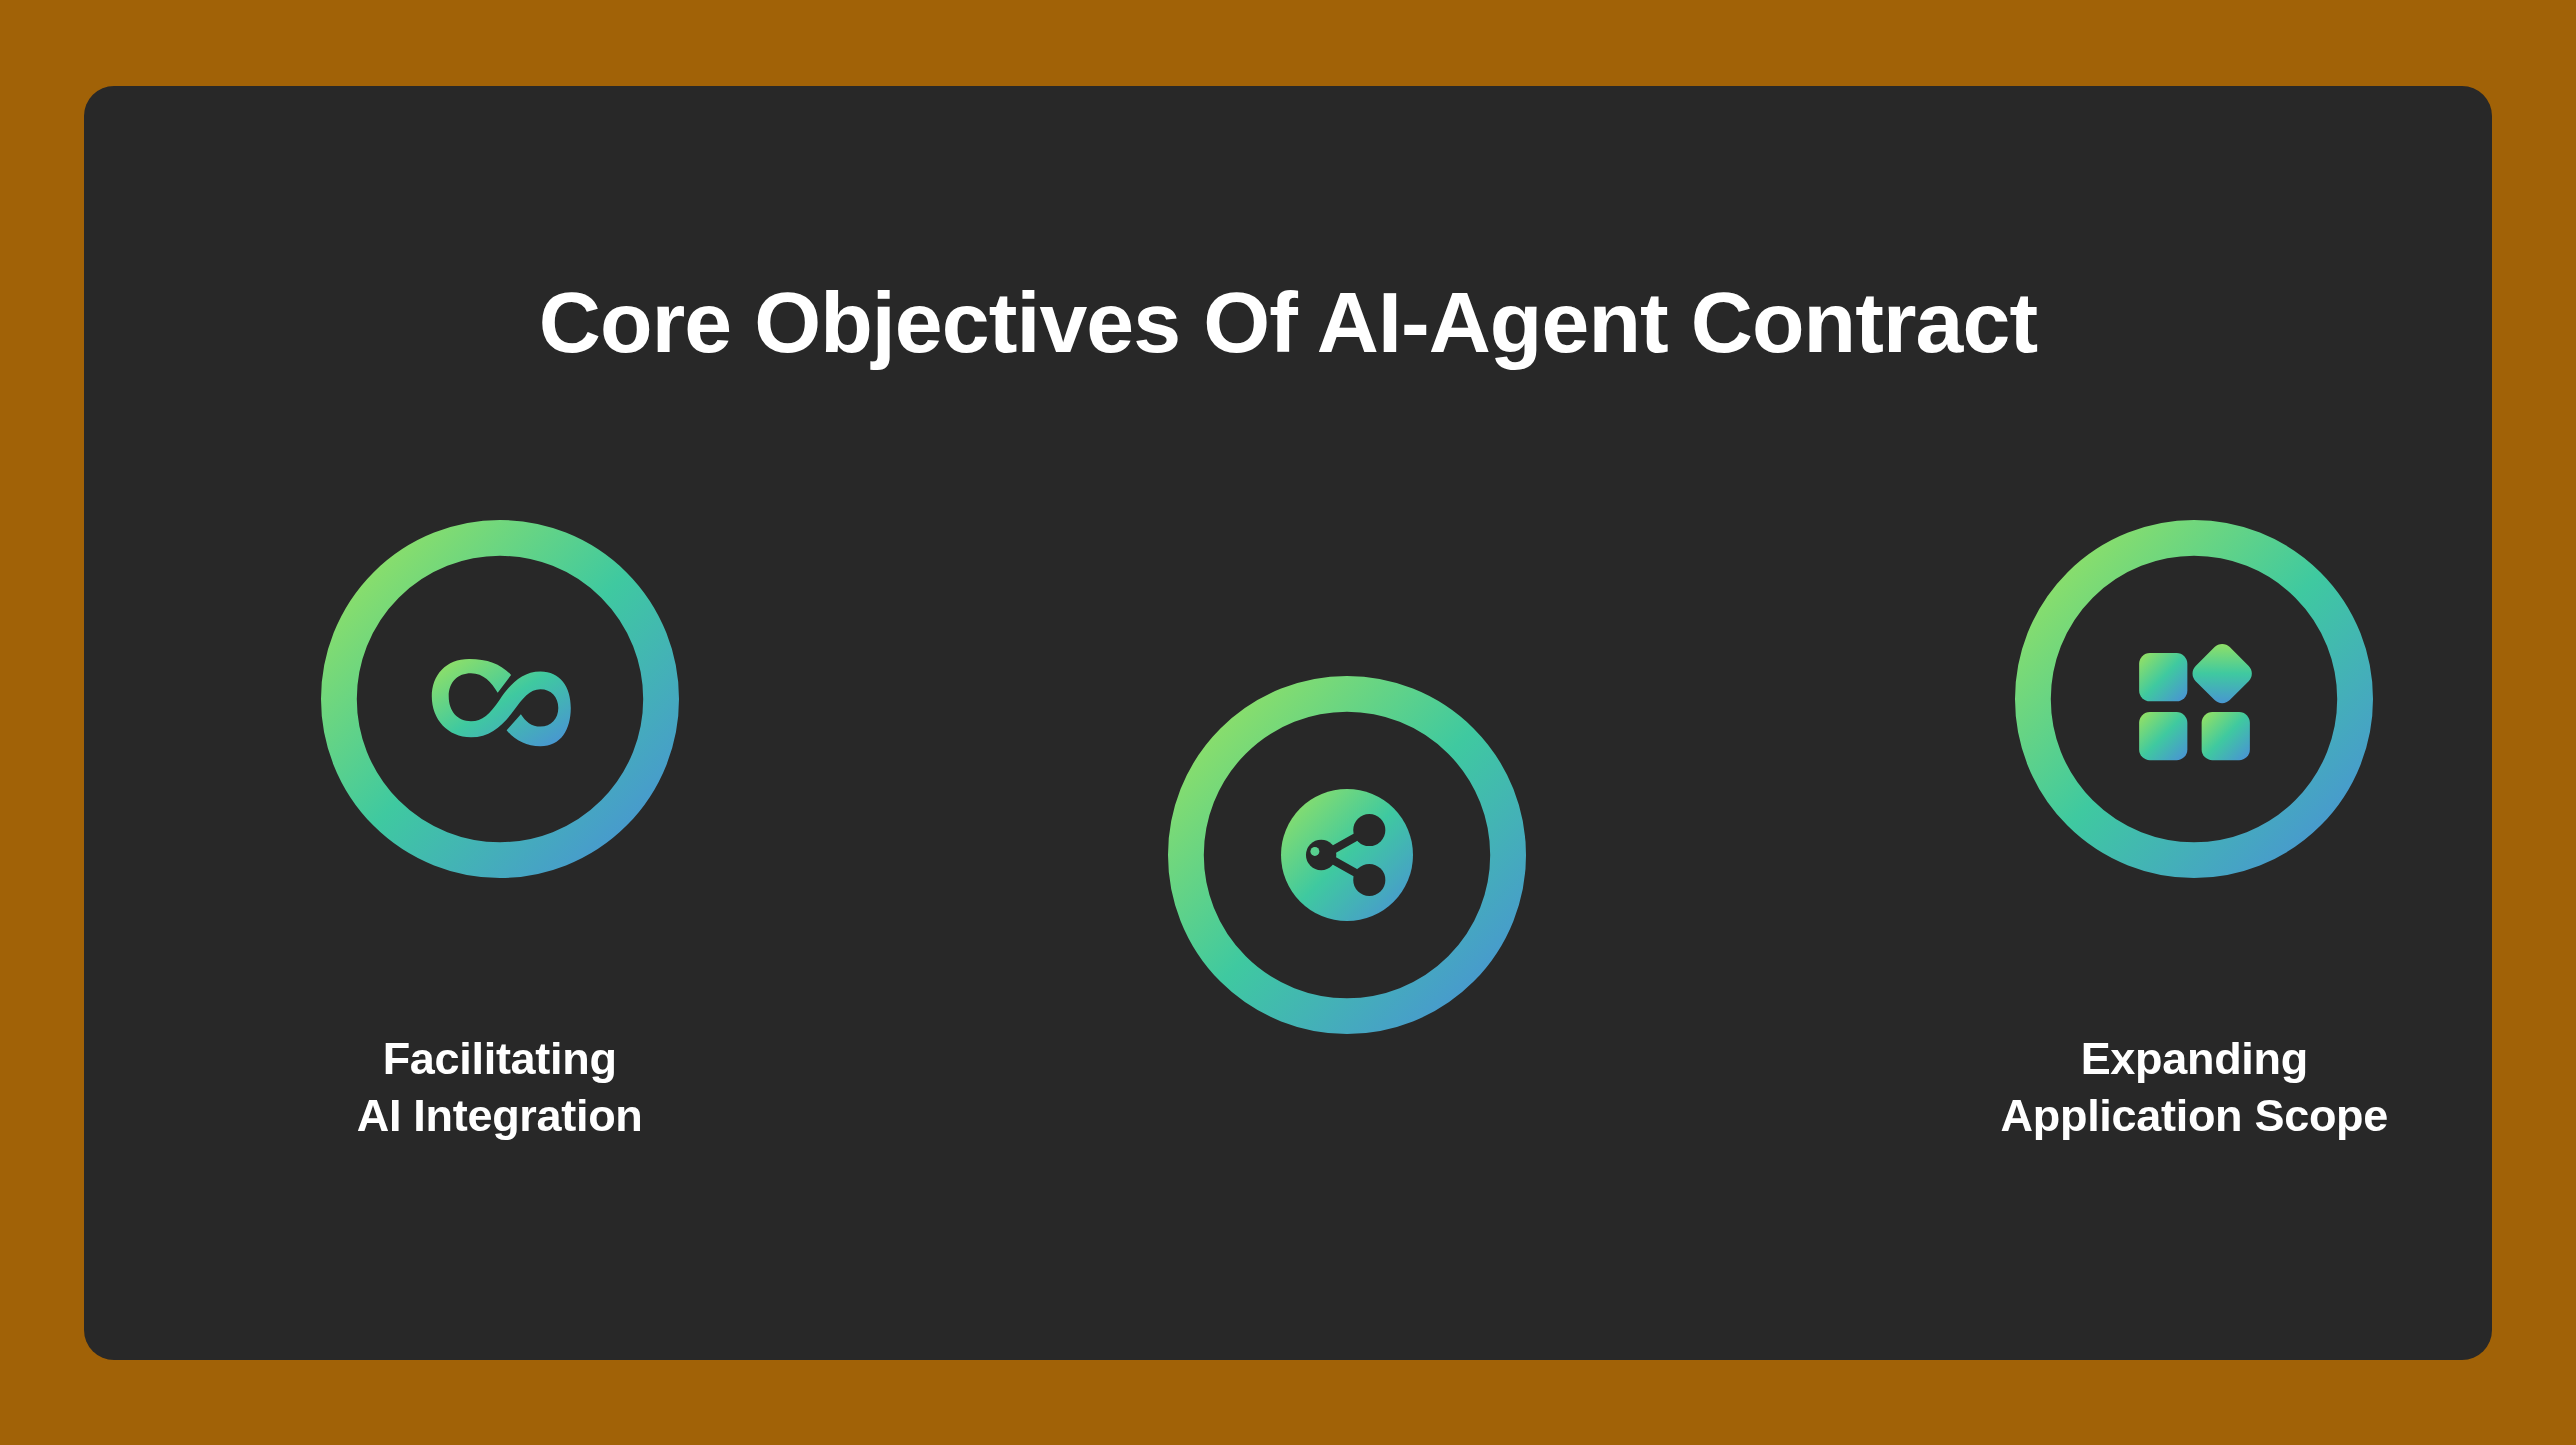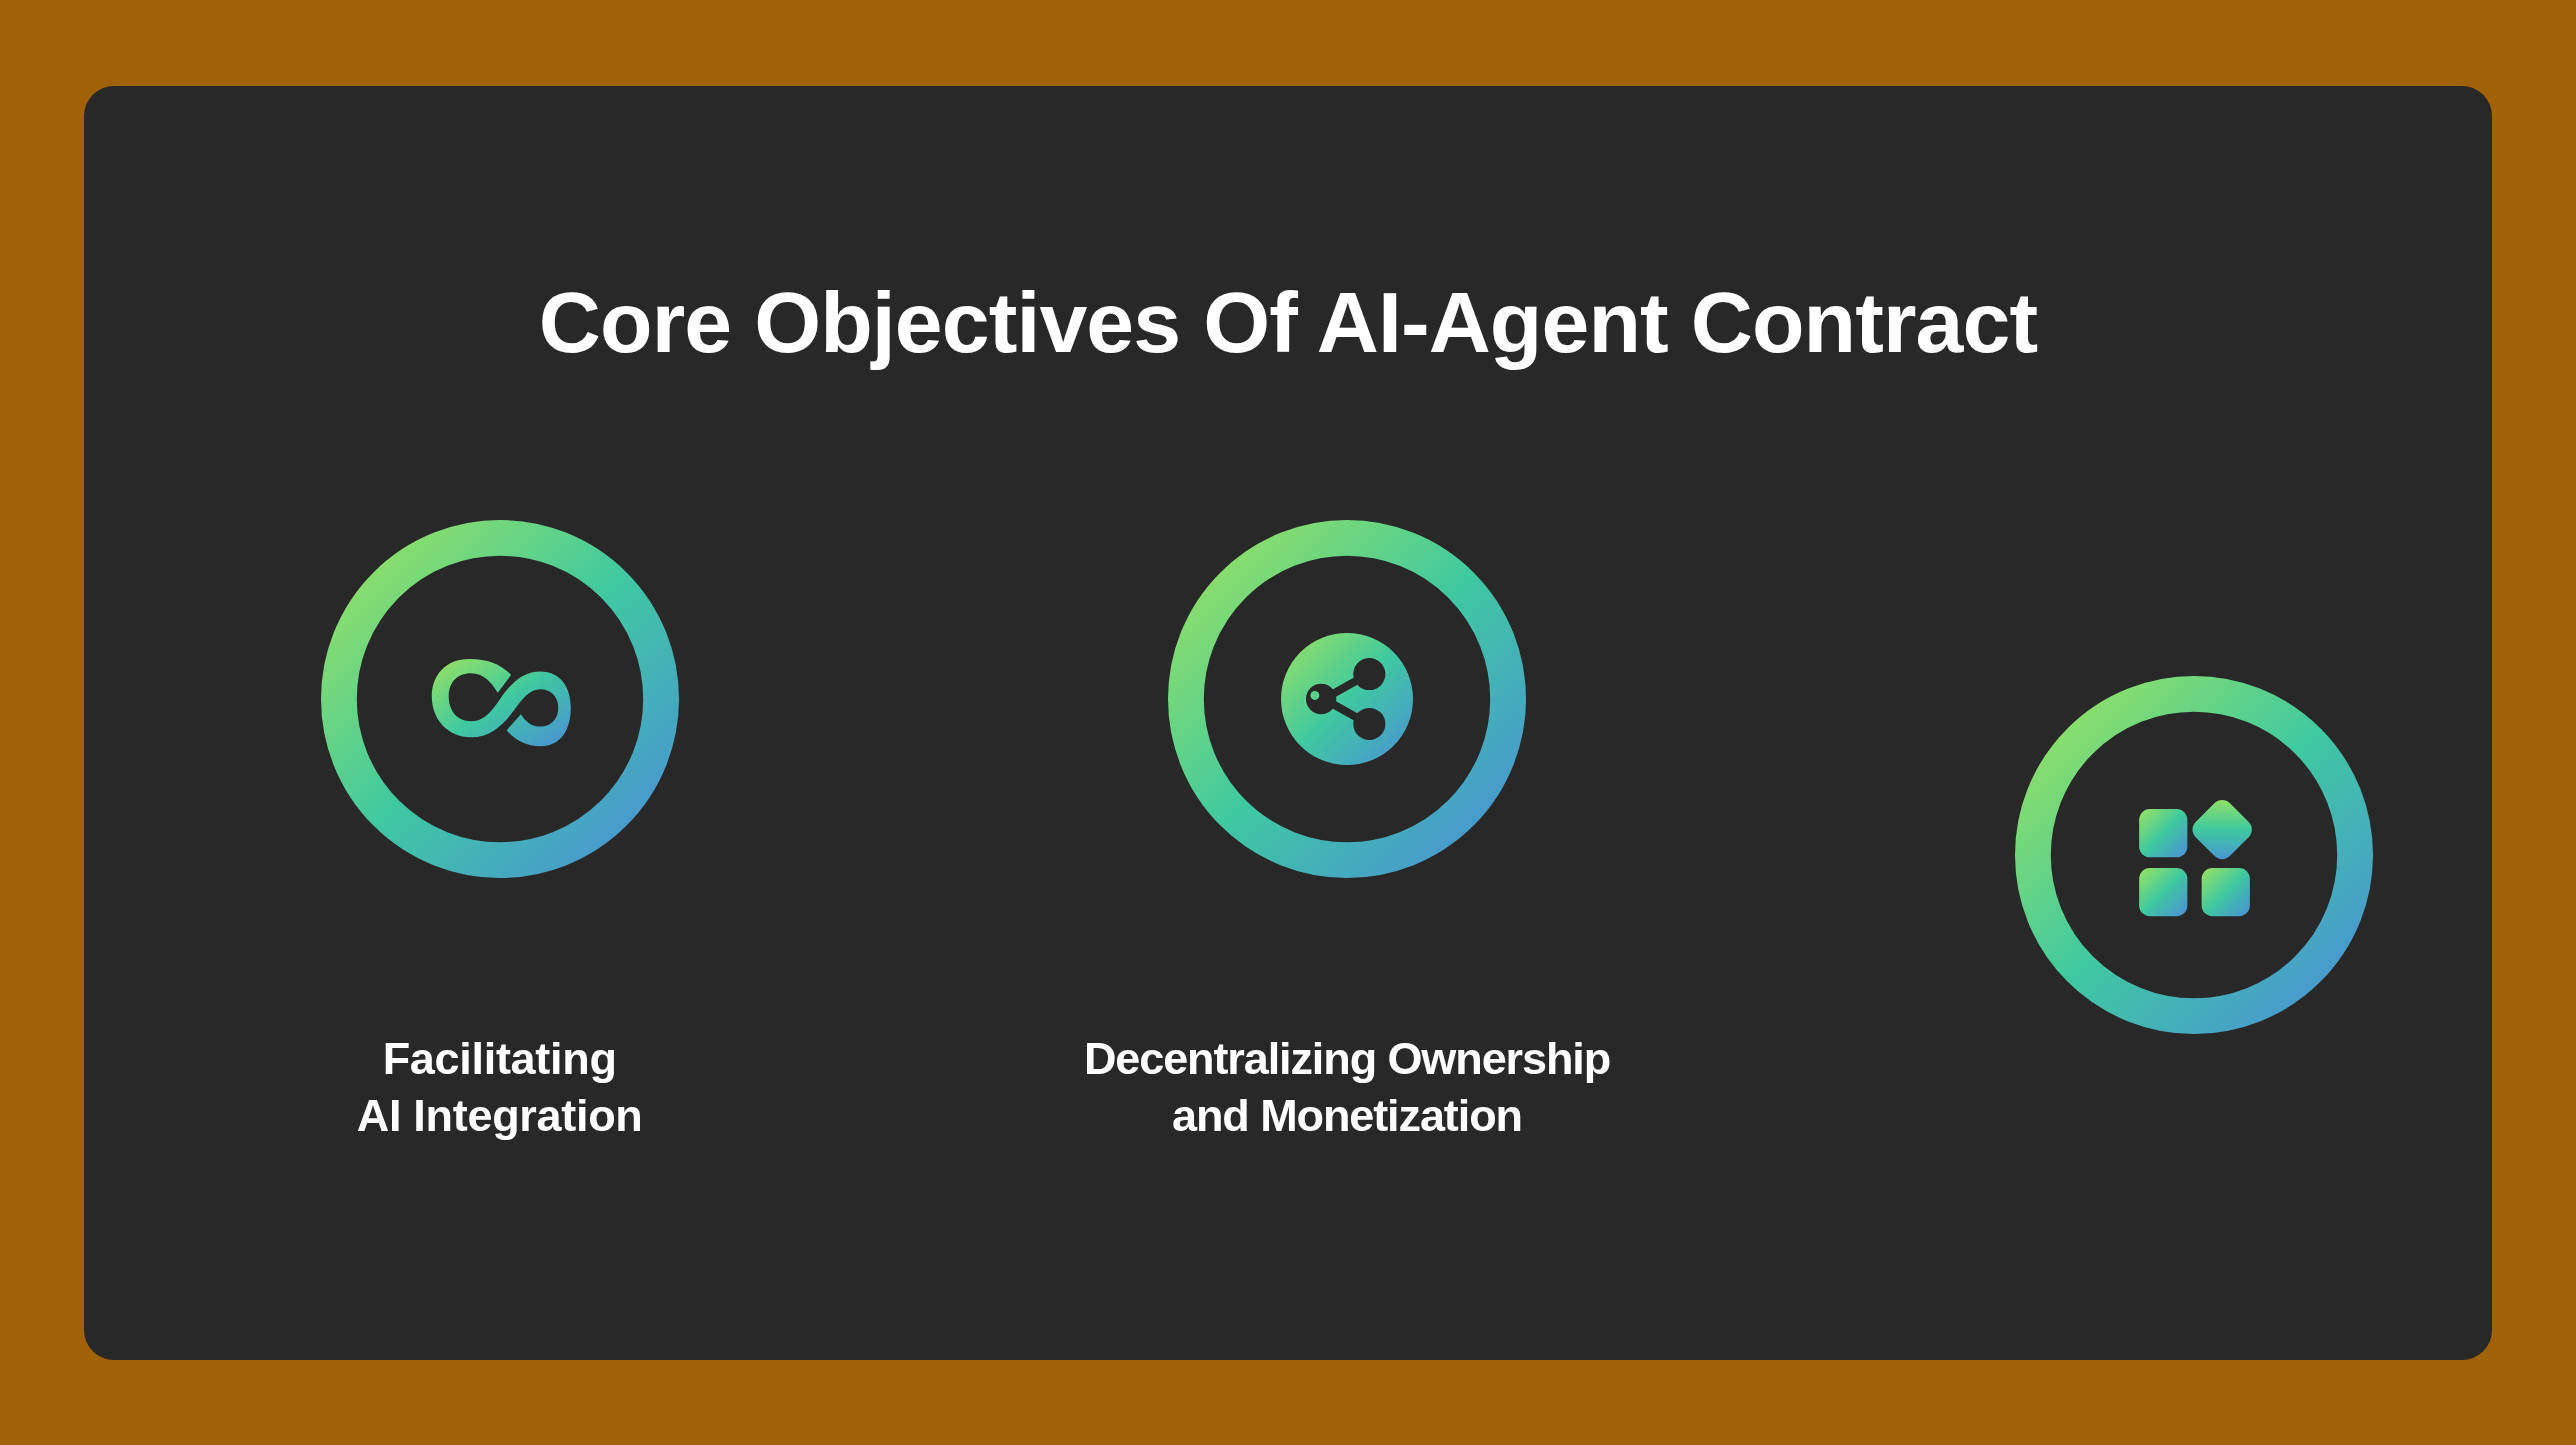--- a/index.html
+++ b/index.html
@@ -231,22 +231,20 @@
         <defs>
           <linearGradient id="cg2" x1="0%" y1="0%" x2="0%" y2="100%">
             <stop offset="0%" stop-color="#9BE35F"></stop>
             <stop offset="50%" stop-color="#3FC9A0"></stop>
             <stop offset="100%" stop-color="#4A8FD8"></stop>
           </linearGradient>
         </defs>
         <line x1="2" y1="0" x2="2" y2="120" stroke="url(#cg2)" stroke-width="4" stroke-dasharray="9 7"></line>
       </svg>
 
-      <div class="label narrow">Decentralizing Ownership
-and Monetization</div>
     </div>
 
     <div class="column">
       <div class="ring-wrap">
         <svg class="ring-svg" viewBox="0 0 400 400">
           <defs>
             <linearGradient id="gr3" x1="0%" y1="0%" x2="100%" y2="100%">
               <stop offset="0%" stop-color="#9BE35F"></stop>
               <stop offset="50%" stop-color="#3FC9A0"></stop>
               <stop offset="100%" stop-color="#4A8FD8"></stop>
@@ -275,17 +273,19 @@
         <defs>
           <linearGradient id="cg3" x1="0%" y1="0%" x2="0%" y2="100%">
             <stop offset="0%" stop-color="#9BE35F"></stop>
             <stop offset="50%" stop-color="#3FC9A0"></stop>
             <stop offset="100%" stop-color="#4A8FD8"></stop>
           </linearGradient>
         </defs>
         <line x1="2" y1="0" x2="2" y2="120" stroke="url(#cg3)" stroke-width="4" stroke-dasharray="9 7"></line>
       </svg>
 
+      <div class="label">Expanding
+Application Scope</div>
     </div>
 
   </div>
 </div>
 
 
 </body></html>

